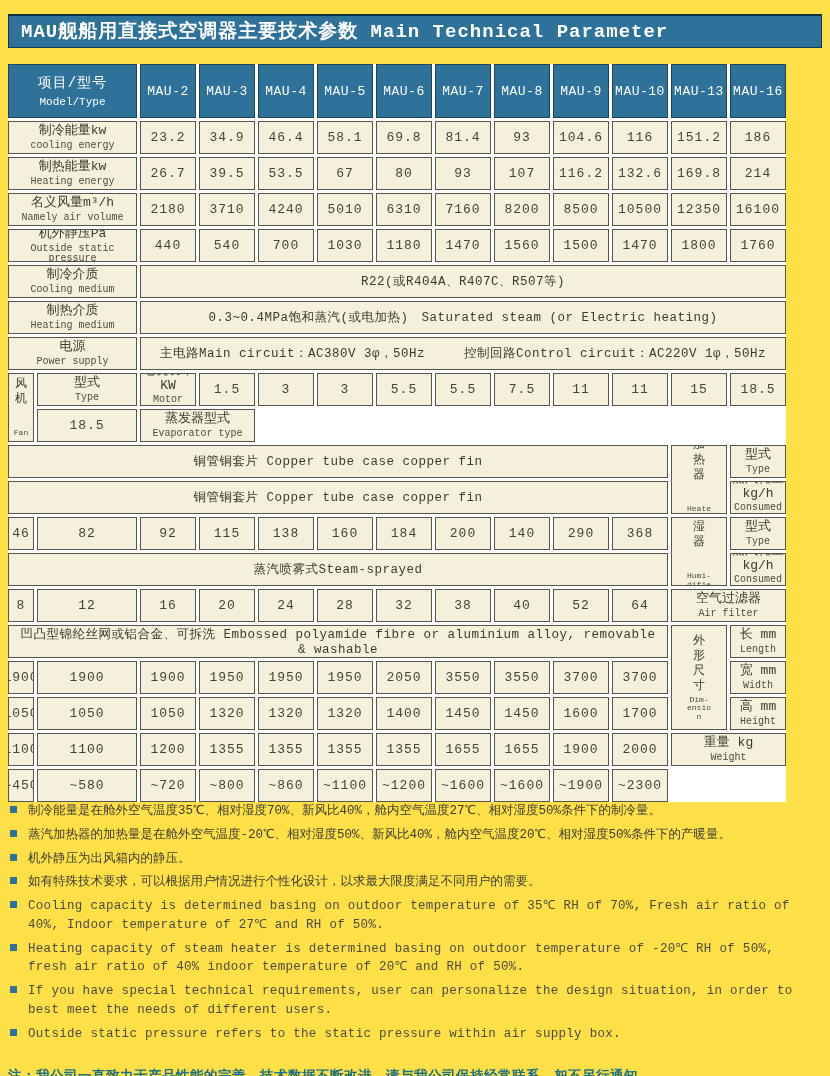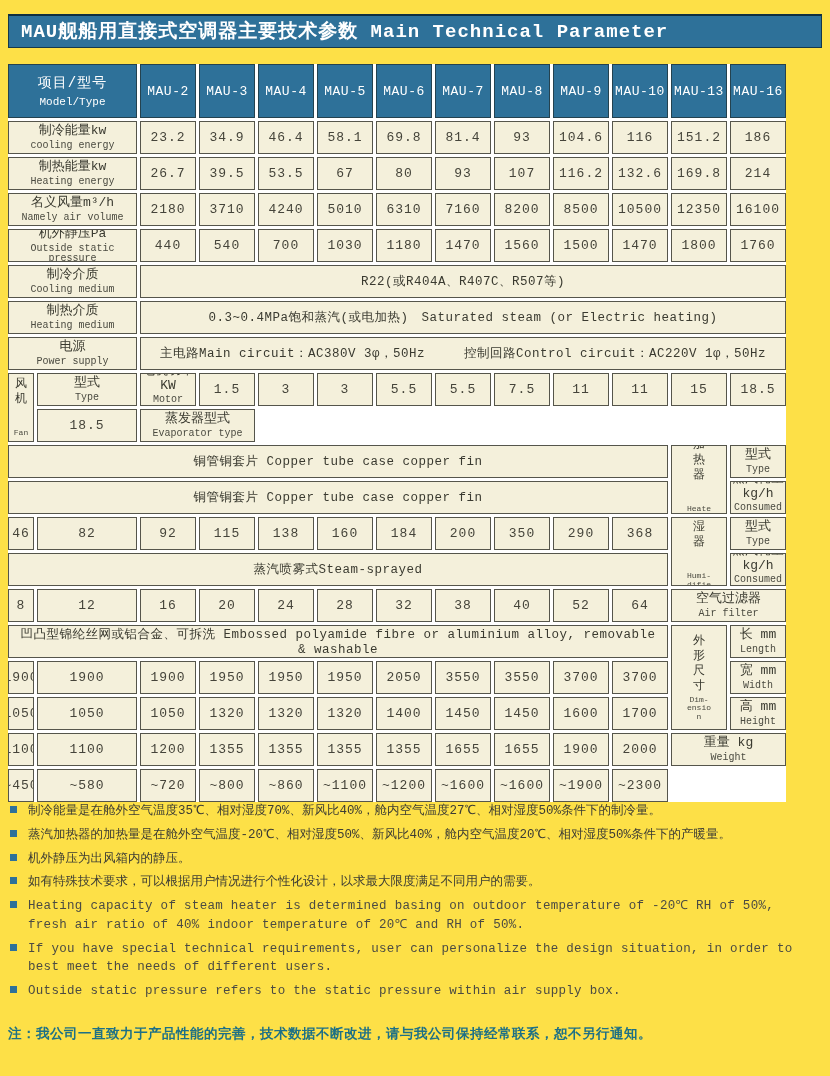--- a/index.html
+++ b/index.html
@@ -146,21 +146,21 @@
       <div class="zh">型式</div>
       <div class="en">Type</div>
     </div>
     <div class="cell span11 wide-val">铜管铜套片 Copper tube case copper fin</div>
     <div class="cell">
       <div class="zh">蒸汽耗量kg/h</div>
       <div class="en">Consumed steam</div>
     </div>
     <div class="contents">
       
-    <div class="cell val">46</div><div class="cell val">82</div><div class="cell val">92</div><div class="cell val">115</div><div class="cell val">138</div><div class="cell val">160</div><div class="cell val">184</div><div class="cell val">200</div><div class="cell val">350</div><div class="cell val">290</div><div class="cell val">368</div></div>
+    <div class="cell val">46</div><div class="cell val">82</div><div class="cell val">92</div><div class="cell val">115</div><div class="cell val">138</div><div class="cell val">160</div><div class="cell val">184</div><div class="cell val">200</div><div class="cell val">140</div><div class="cell val">290</div><div class="cell val">368</div></div>
 
     <div class="cell rspan2">
       <div class="vzh">加湿器</div>
       <div class="ven">Humi-difier</div>
     </div>
     <div class="cell">
       <div class="zh">型式</div>
       <div class="en">Type</div>
     </div>
     <div class="cell span11 wide-val">蒸汽喷雾式Steam-sprayed</div>
@@ -212,20 +212,21 @@
       
     <div class="cell val">~450</div><div class="cell val">~580</div><div class="cell val">~720</div><div class="cell val">~800</div><div class="cell val">~860</div><div class="cell val">~1100</div><div class="cell val">~1200</div><div class="cell val">~1600</div><div class="cell val">~1600</div><div class="cell val">~1900</div><div class="cell val">~2300</div></div>
 
   </div>
 
   <div class="notes">
     <div class="note"><span class="sq"></span><span>制冷能量是在舱外空气温度35℃、相对湿度70%、新风比40%，舱内空气温度27℃、相对湿度50%条件下的制冷量。</span></div>
     <div class="note"><span class="sq"></span><span>蒸汽加热器的加热量是在舱外空气温度-20℃、相对湿度50%、新风比40%，舱内空气温度20℃、相对湿度50%条件下的产暖量。</span></div>
     <div class="note"><span class="sq"></span><span>机外静压为出风箱内的静压。</span></div>
     <div class="note"><span class="sq"></span><span>如有特殊技术要求，可以根据用户情况进行个性化设计，以求最大限度满足不同用户的需要。</span></div>
+    <div class="note en-note"><span class="sq"></span><span>Cooling capacity is determined basing on outdoor temperature of 35℃ RH of 70%, Fresh air ratio of 40%, Indoor temperature of 27℃ and RH of 50%.</span></div>
     <div class="note en-note"><span class="sq"></span><span>Heating capacity of steam heater is determined basing on outdoor temperature of -20℃ RH of 50%, fresh air ratio of 40% indoor temperature of 20℃ and RH of 50%.</span></div>
     <div class="note en-note"><span class="sq"></span><span>If you have special technical requirements, user can personalize the design situation, in order to best meet the needs of different users.</span></div>
     <div class="note en-note"><span class="sq"></span><span>Outside static pressure refers to the static pressure within air supply box.</span></div>
   </div>
 
   <div class="footer">
     <div class="footer-zh">注：我公司一直致力于产品性能的完善，技术数据不断改进，请与我公司保持经常联系，恕不另行通知。</div>
 
   </div>
 

